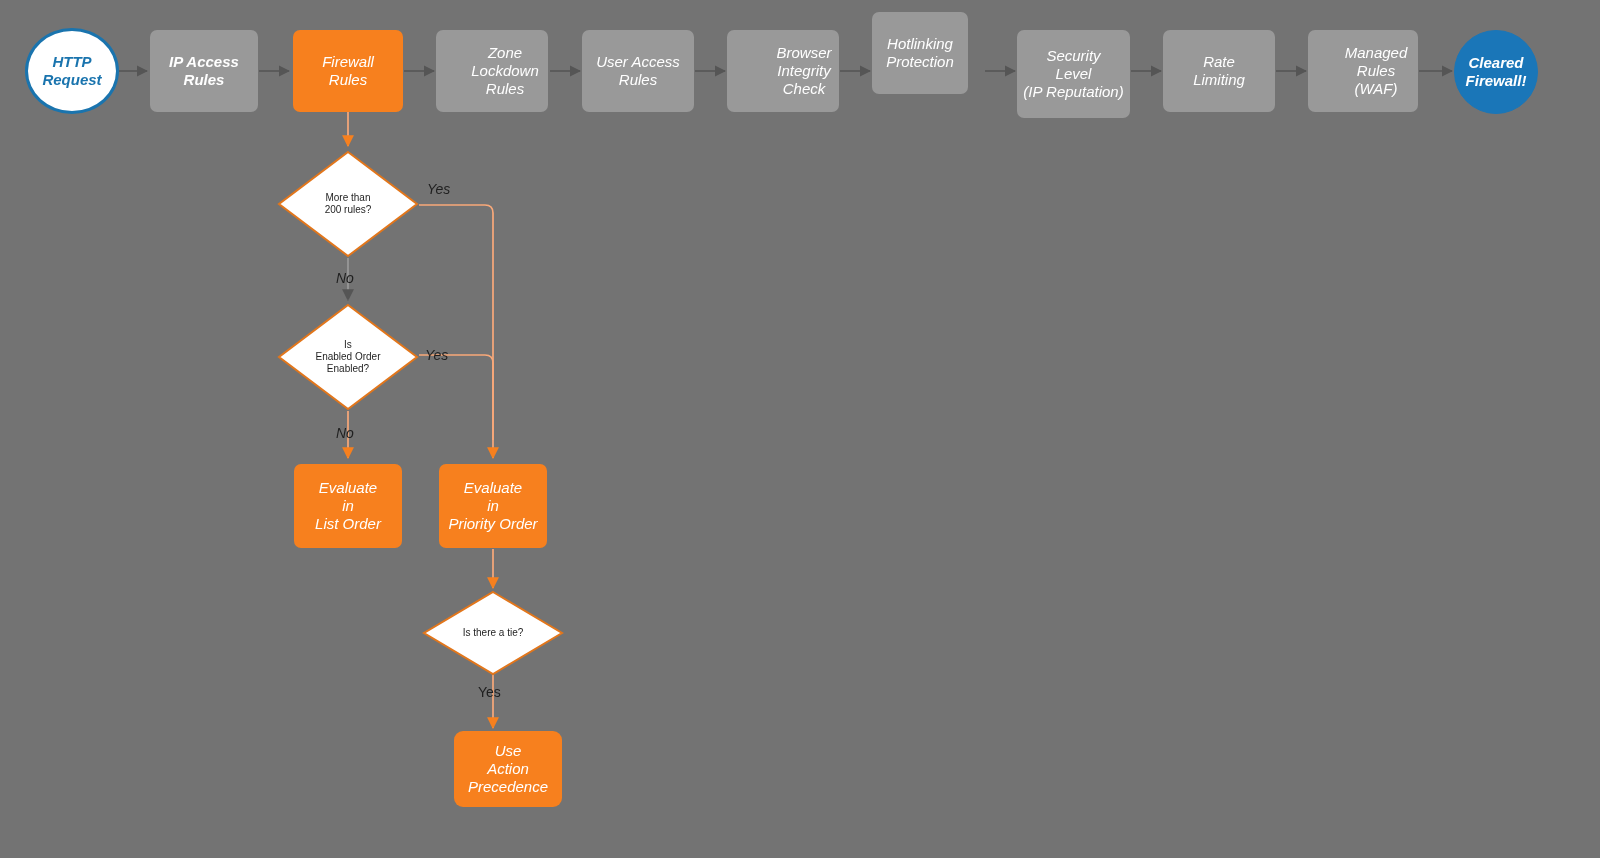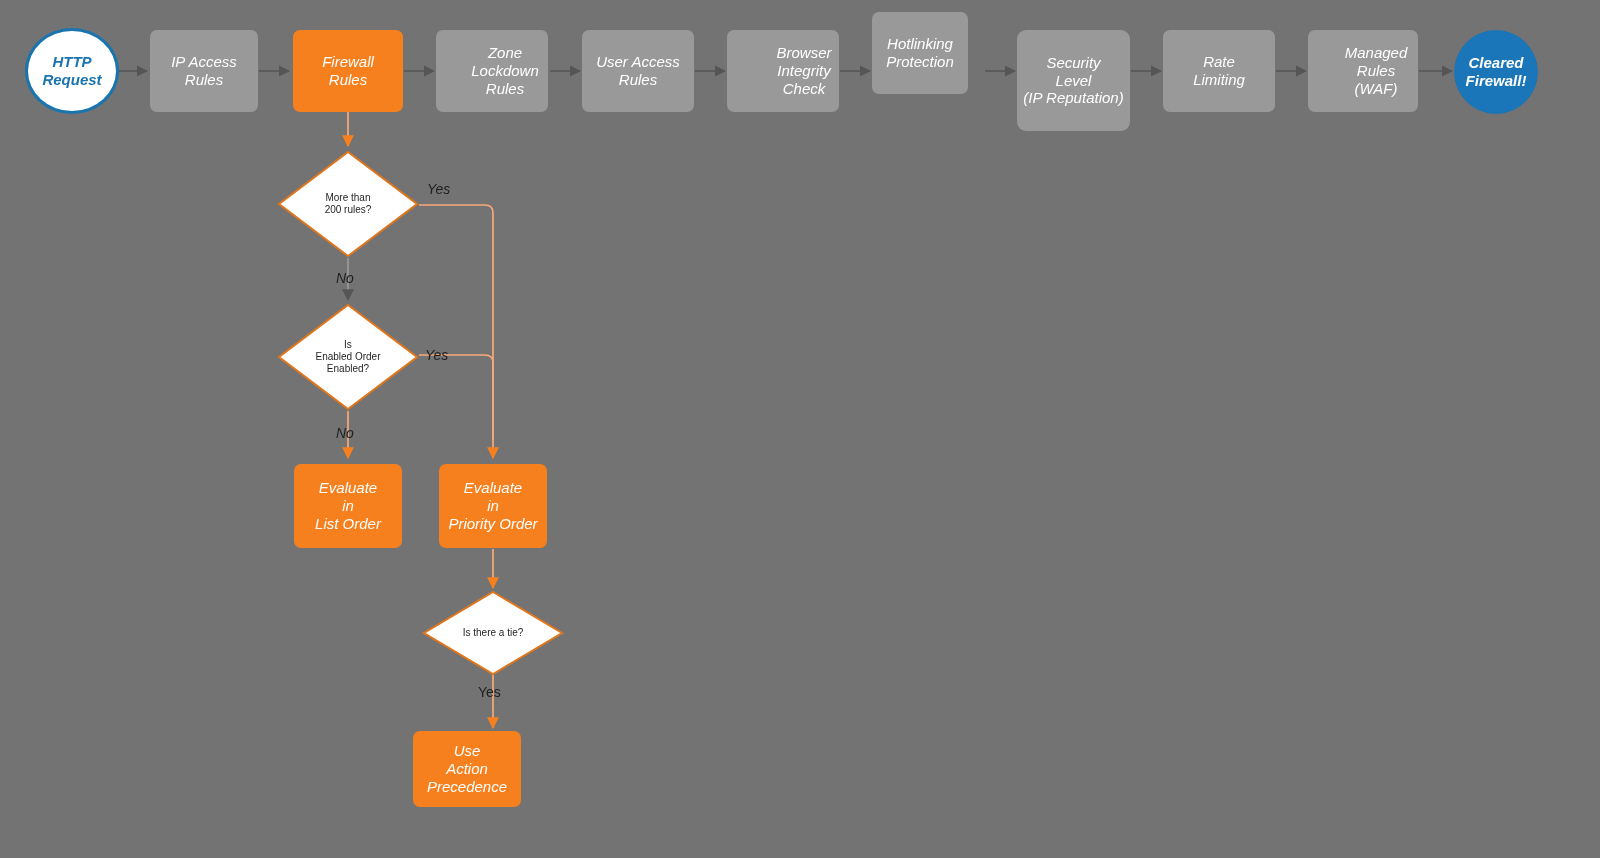--- a/index.html
+++ b/index.html
@@ -153,21 +153,21 @@
     <line x1="493" y1="549" x2="493" y2="588" stroke="#f9a97a" stroke-width="1.7" fill="none" marker-end="url(#arrow-orange)"></line>
 
     <line x1="493" y1="675" x2="493" y2="728" stroke="#f9a97a" stroke-width="1.7" fill="none" marker-end="url(#arrow-orange)"></line>
   </svg>
 
   <div class="node circle start" style="left:25px; top:28px; width:94px; height:86px;">
     <span>HTTP
 Request</span>
   </div>
 
-  <div class="node box grey" style="left:150px; top:30px; width:108px; height:82px;">
+  <div class="node box grey" style="left:150px; top:30px; width:108px; height:82px;font-weight:bold;">
     <span>IP Access
 Rules</span>
   </div>
 
   <div class="node box orange" style="left:293px; top:30px; width:110px; height:82px;">
     <span>Firewall
 Rules</span>
   </div>
 
   <div class="node box grey" style="left:436px; top:30px; width:112px; height:82px;padding-left:32px;">
@@ -185,21 +185,21 @@
     <span>Browser
 Integrity
 Check</span>
   </div>
 
   <div class="node box grey" style="left:872px; top:12px; width:96px; height:82px;">
     <span>Hotlinking
 Protection</span>
   </div>
 
-  <div class="node box grey" style="left:1017px; top:30px; width:113px; height:101px;border-radius:9px;">
+  <div class="node box grey" style="left:1017px; top:30px; width:113px; height:88px;">
     <span>Security
 Level
 (IP Reputation)</span>
   </div>
 
   <div class="node box grey" style="left:1163px; top:30px; width:112px; height:82px;">
     <span>Rate
 Limiting</span>
   </div>
 
@@ -243,21 +243,21 @@
 in
 List Order</span>
   </div>
 
   <div class="node box orange" style="left:439px; top:464px; width:108px; height:84px;">
     <span>Evaluate
 in
 Priority Order</span>
   </div>
 
-  <div class="node box orange" style="left:413px; top:731px; width:108px; height:76px;">
+  <div class="node box orange" style="left:454px; top:731px; width:108px; height:76px;border-radius:9px;">
     <span>Use
 Action
 Precedence</span>
   </div>
 
   <div class="edge-label" style="left:427px; top:181px;">Yes</div>
 
   <div class="edge-label" style="left:336px; top:270px;">No</div>
 
   <div class="edge-label" style="left:425px; top:347px;">Yes</div>

